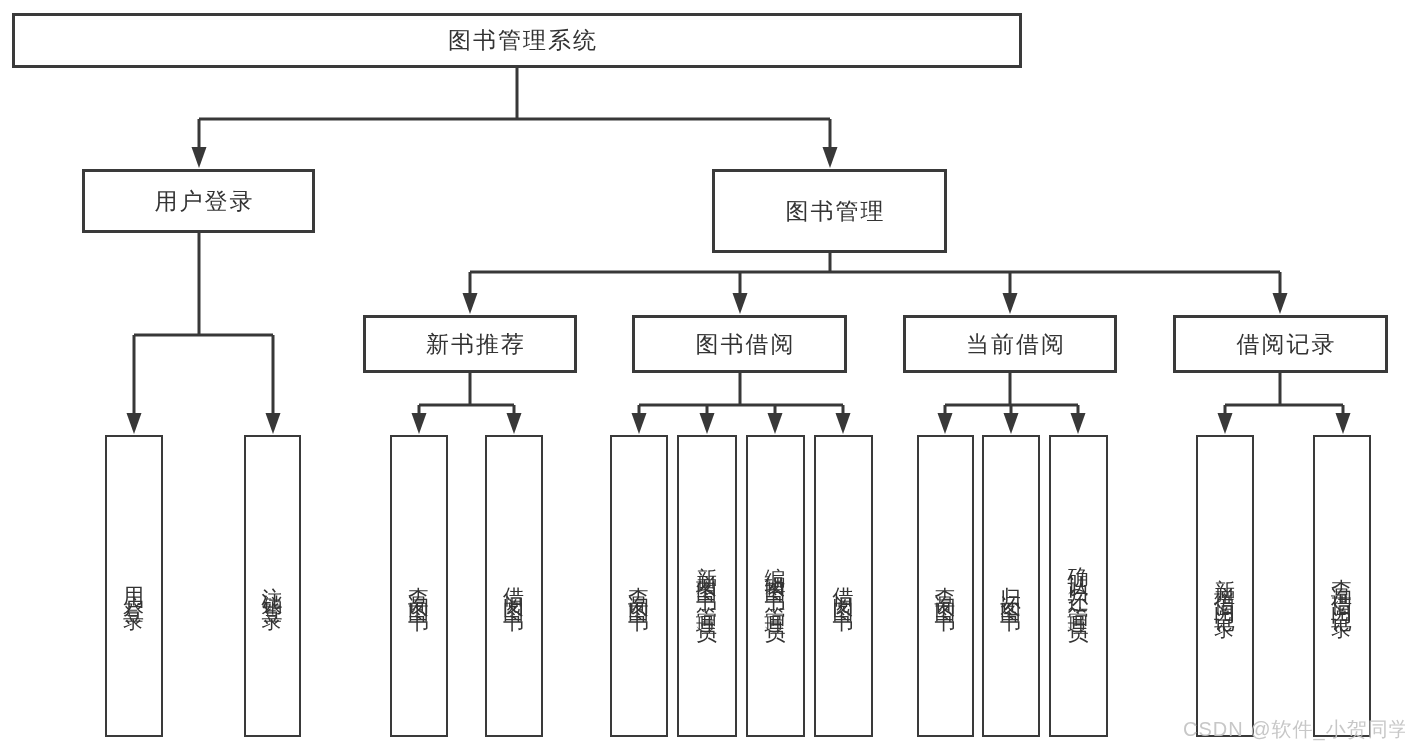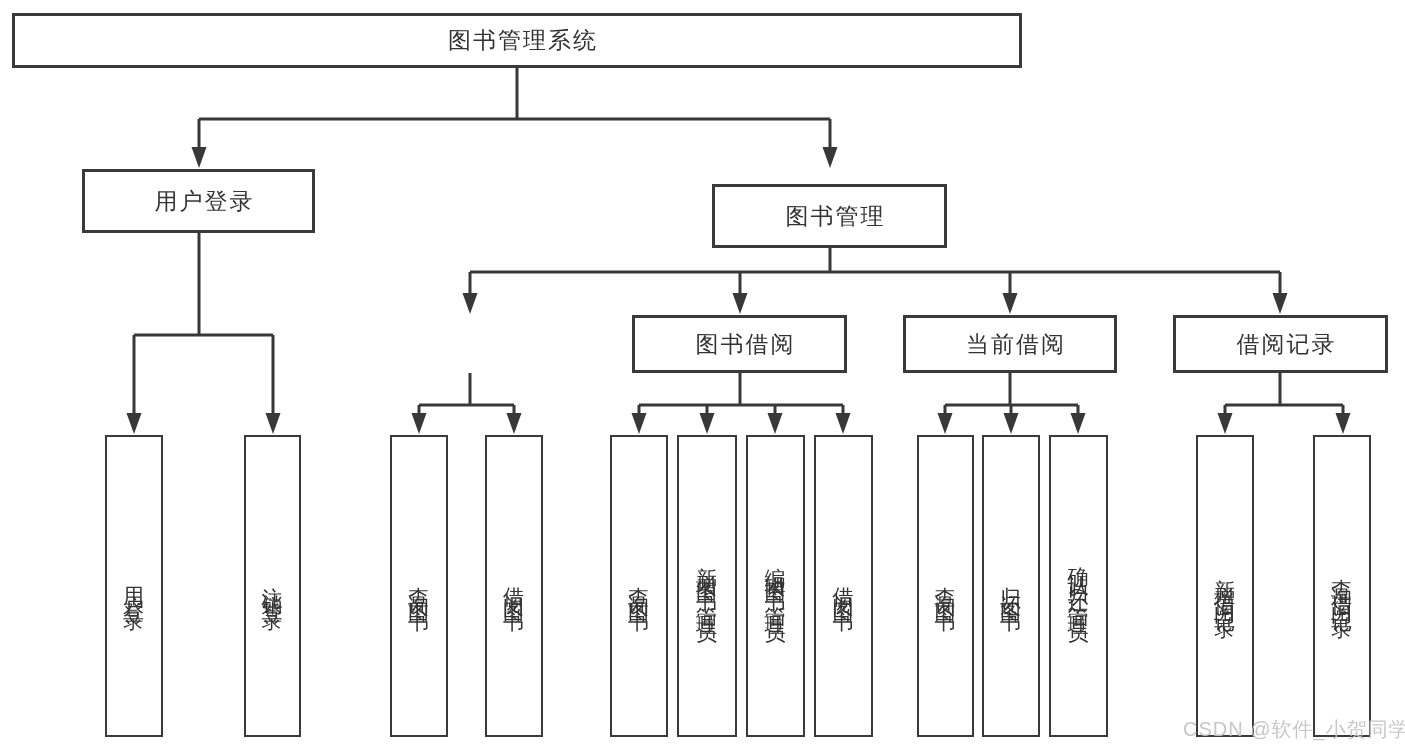--- a/index.html
+++ b/index.html
@@ -105,24 +105,27 @@
     </g>
   </svg>
 
   <div class="hbox" style="left:12px; top:13px; width:1010px; height:55px;">
     <span>图书管理系统</span>
   </div>
 
   <div class="hbox" style="left:82px; top:169px; width:233px; height:64px;">
     <span>用户登录</span>
   </div>
-  <div class="hbox" style="left:712px; top:184px; width:235px; height:64px;text-align:center;">
+  <div class="hbox" style="left:712px; top:169px; width:235px; height:84px;text-align:center;">
     <span>图书管理</span>
   </div>
 
+  <div class="hbox" style="left:363px; top:315px; width:214px; height:58px;">
+    <span>新书推荐</span>
+  </div>
   <div class="hbox" style="left:903px; top:315px; width:214px; height:58px;">
     <span>当前借阅</span>
   </div>
   <div class="hbox" style="left:632px; top:315px; width:215px; height:58px;">
     <span>图书借阅</span>
   </div>
   <div class="hbox" style="left:1173px; top:315px; width:215px; height:58px;">
     <span>借阅记录</span>
   </div>
 

